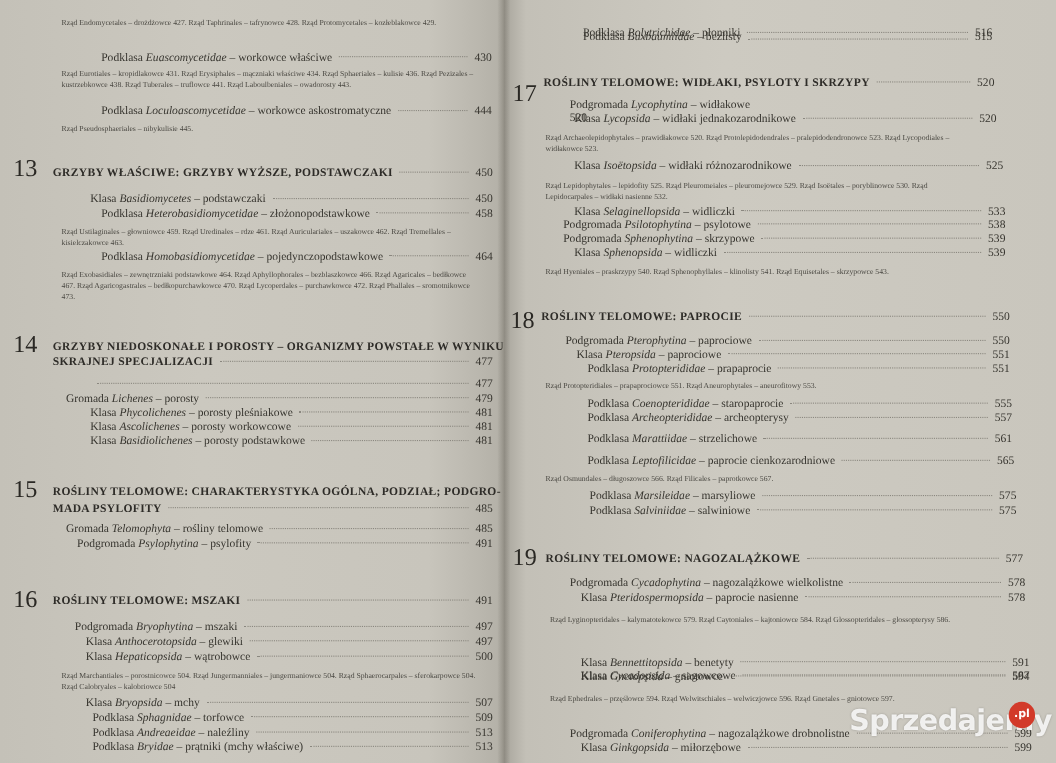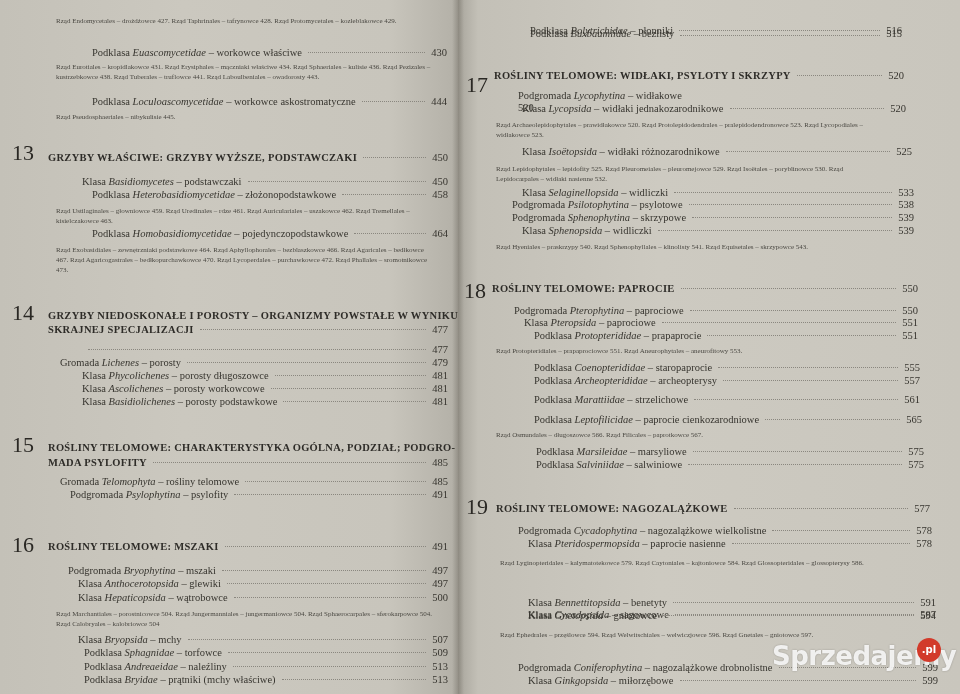--- a/index.html
+++ b/index.html
@@ -113,21 +113,21 @@
   <div class="abs entry" style="left:82px;top:344px;width:366px;">
     <span class="dots"></span>
       <span class="pg">477</span>
   </div>
   <div class="abs entry" style="left:60px;top:357px;width:388px;">
     <span class="lbl"><span>Gromada</span> <i>Lichenes</i> <span>– porosty</span></span>
     <span class="dots"></span>
       <span class="pg">479</span>
   </div>
   <div class="abs entry" style="left:82px;top:370px;width:366px;">
-    <span class="lbl"><span>Klasa</span> <i>Phycolichenes</i> <span>– porosty długoszowce</span></span>
+    <span class="lbl"><span>Klasa</span> <i>Phycolichenes</i> <span>– porosty pleśniakowe</span></span>
     <span class="dots"></span>
       <span class="pg">481</span>
   </div>
   <div class="abs entry" style="left:82px;top:383px;width:366px;">
     <span class="lbl"><span>Klasa</span> <i>Ascolichenes</i> <span>– porosty workowcowe</span></span>
     <span class="dots"></span>
       <span class="pg">481</span>
   </div>
   <div class="abs entry" style="left:82px;top:396px;width:366px;">
     <span class="lbl"><span>Klasa</span> <i>Basidiolichenes</i> <span>– porosty podstawkowe</span></span>

